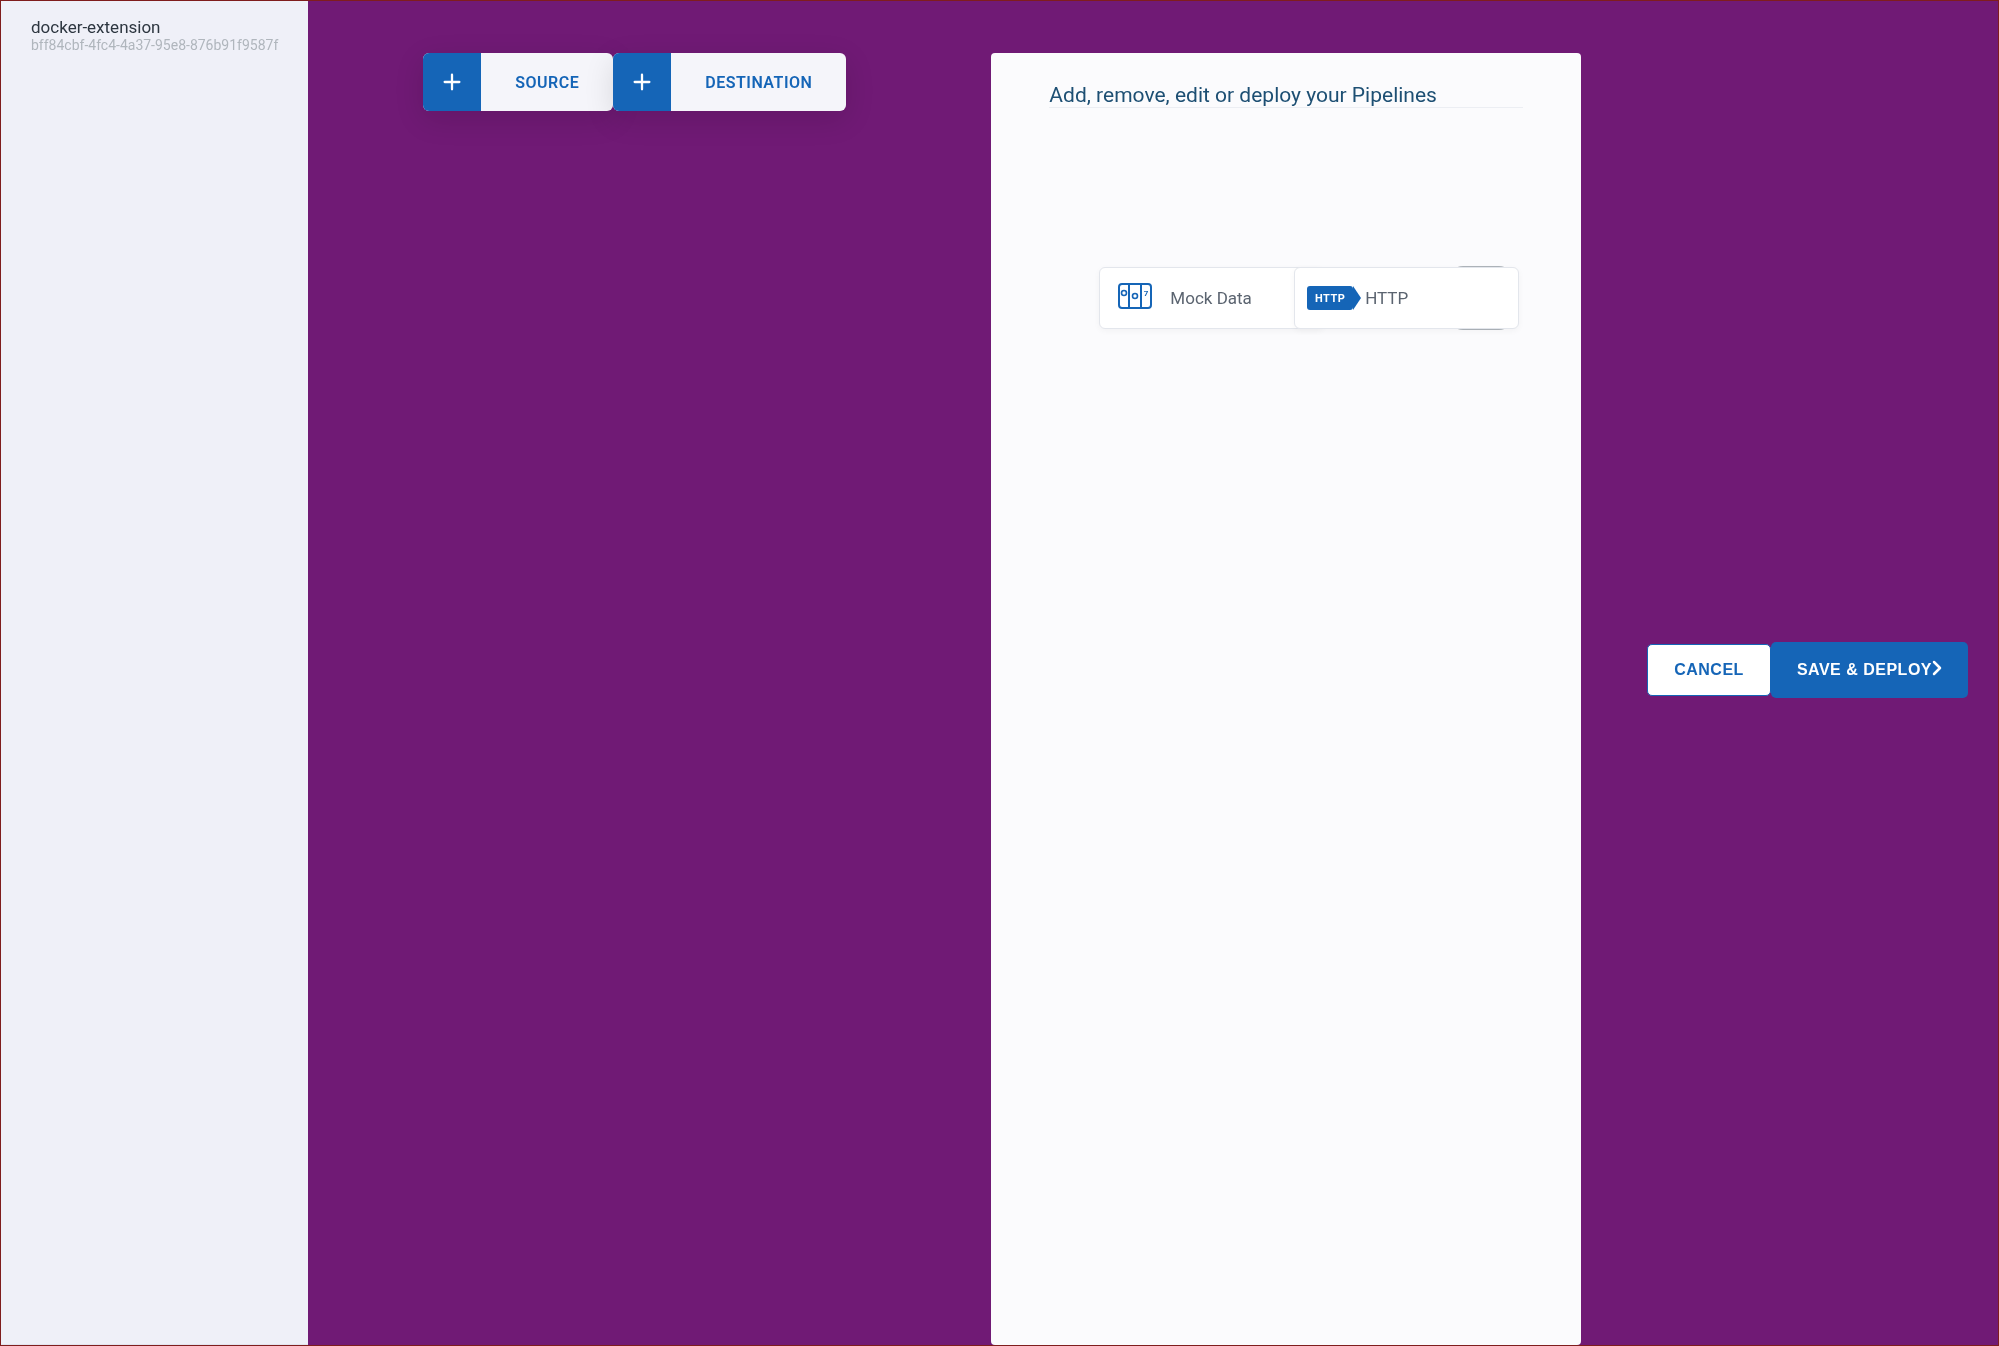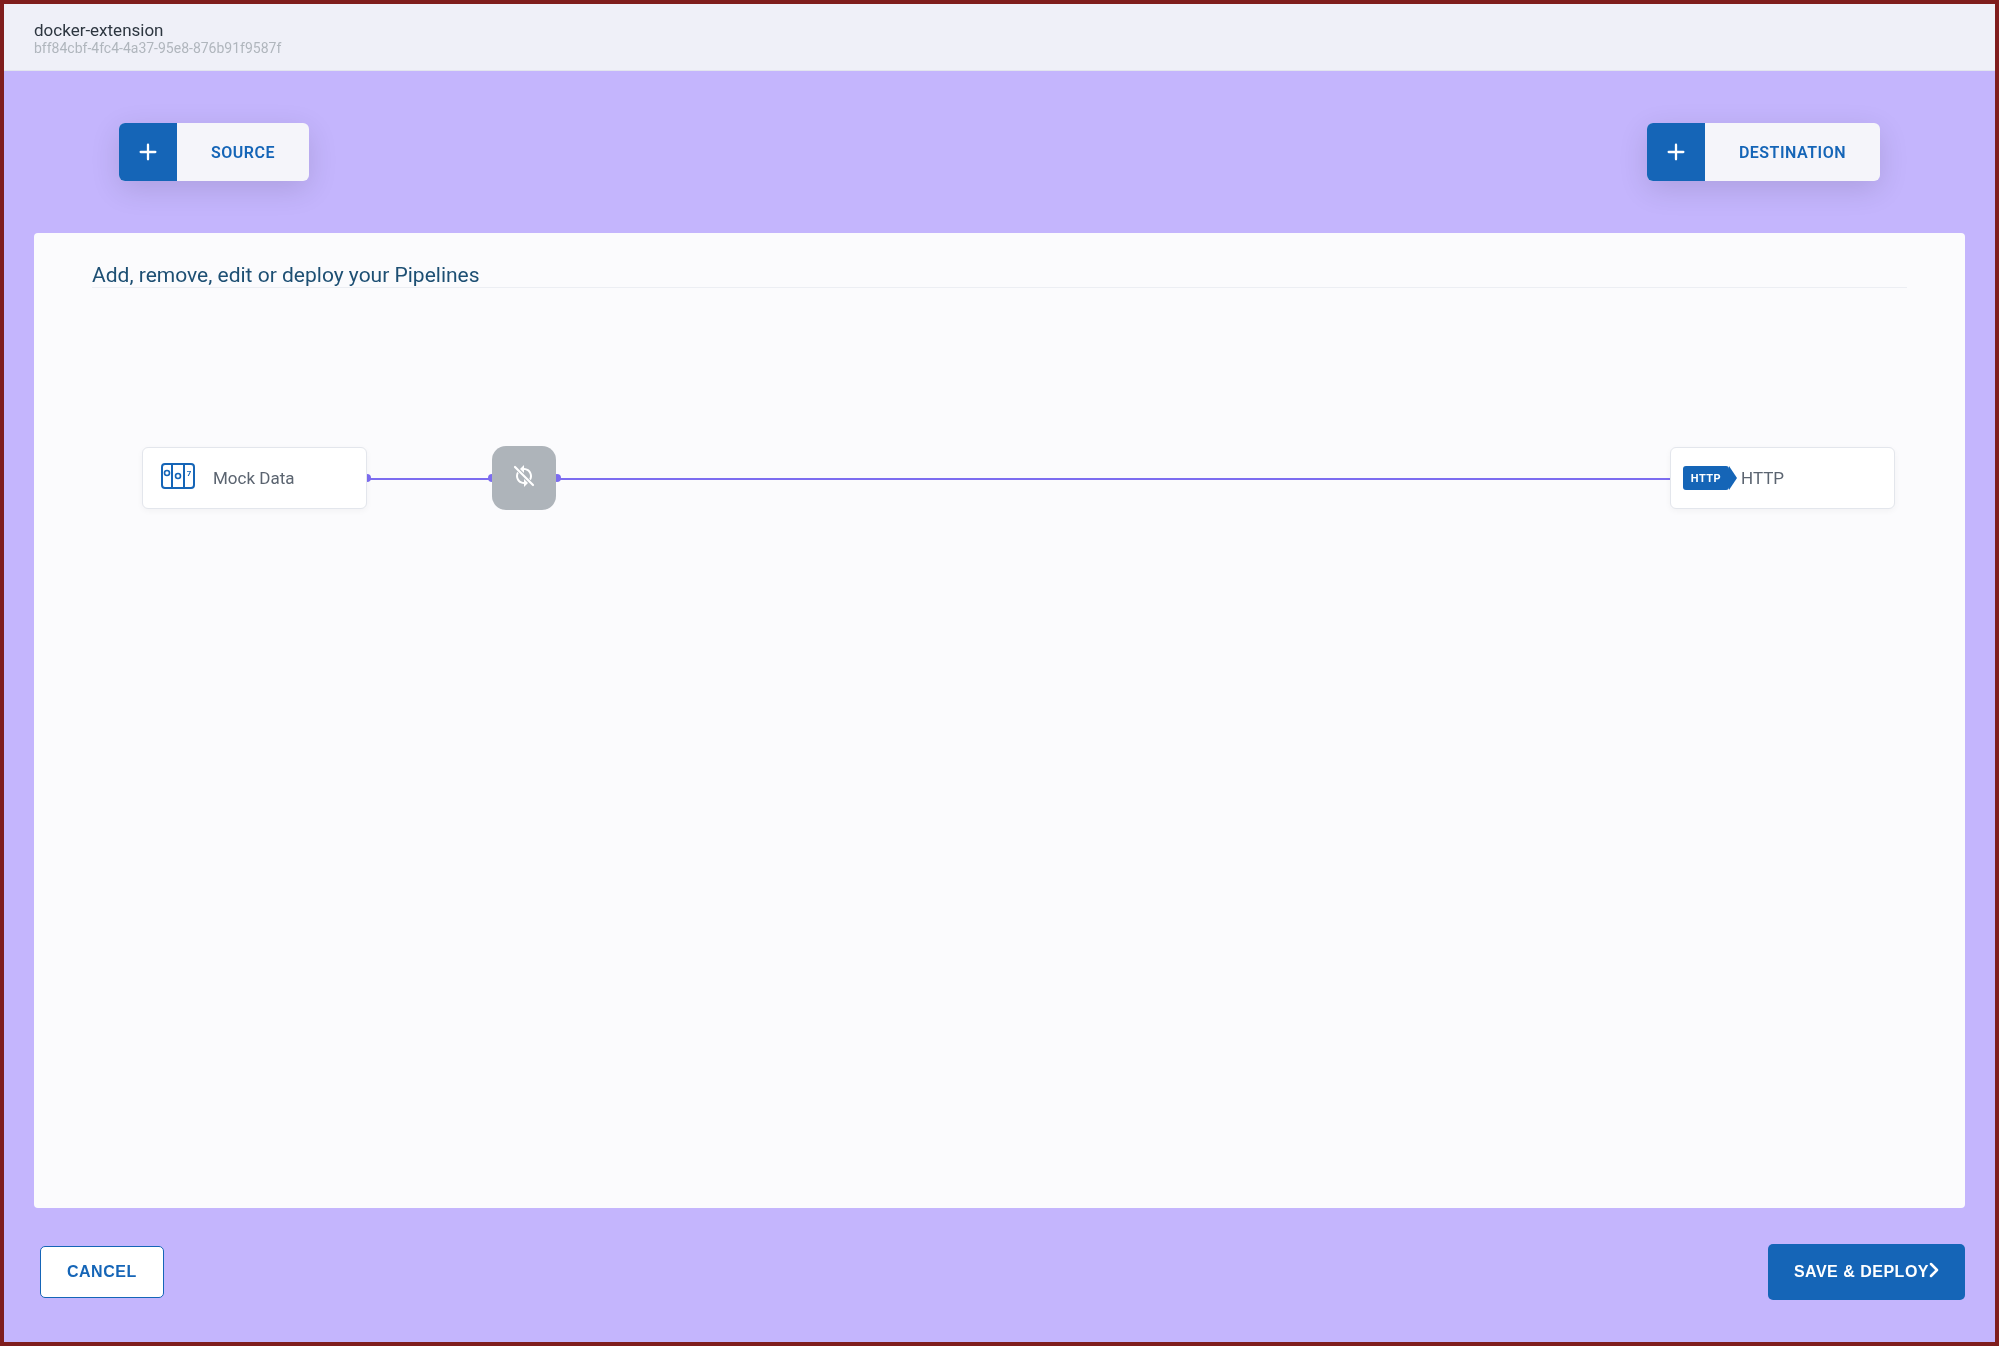--- a/index.html
+++ b/index.html
@@ -1,17 +1,17 @@
 <!DOCTYPE html>
 <html><head>
 <meta charset="utf-8">
 <style>
   * { box-sizing: border-box; margin: 0; padding: 0; }
   html, body { width: 100%; height: 100%; font-family: -apple-system, BlinkMacSystemFont, "Segoe UI", Roboto, Helvetica, Arial, sans-serif; background: #fff; }
-  .root { width: 100%; min-height: 100%; border: 4px solid #7f1d1d; background: #c4b5fd; display: flex; flex-direction: column; }
+  .root { width: 100%; min-height: 100%; border: 1px solid #7f1d1d; background: #701a75; display: flex; flex-direction: row; }
 
   .header {
     background: #eff0f8;
     padding: 16px 30px 14px 30px;
     border-bottom: 1px solid #e2e4ee;
   }
   .header-title { font-size: 17px; color: #2d3640; font-weight: 400; }
   .header-sub { font-size: 14px; color: #b0b6bd; font-weight: 400; }
 
   .toolbar {
@@ -91,21 +91,21 @@
     border-radius: 6px;
     height: 62px;
     width: 225px;
     display: flex;
     align-items: center;
     z-index: 3;
     box-shadow: 0 2px 6px rgba(0,0,0,0.04);
     cursor: pointer;
   }
   .node-card.left { left: 50px; }
-  .node-card.right { right: 12px; }
+  .node-card.right { right: 4px; }
   .node-icon-wrap {
     width: 70px;
     display: flex;
     align-items: center;
     justify-content: center;
   }
   .node-label {
     flex: 1;
     color: #5b6470;
     font-size: 17px;

